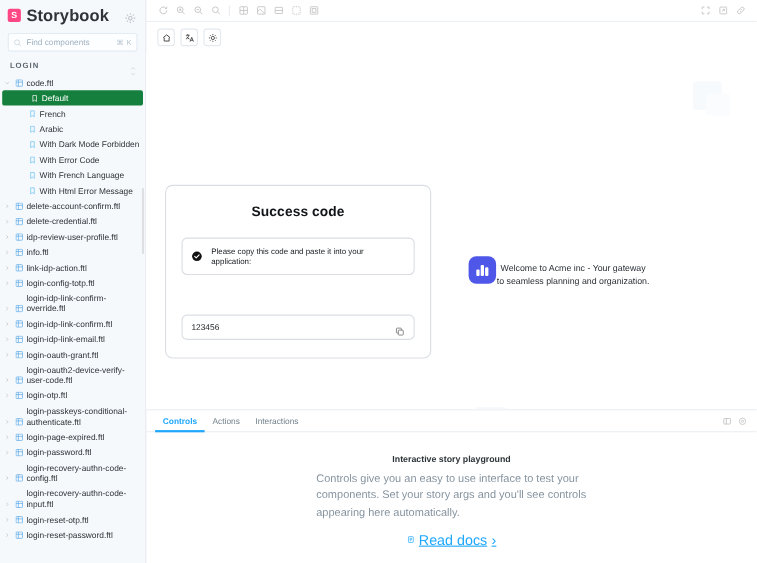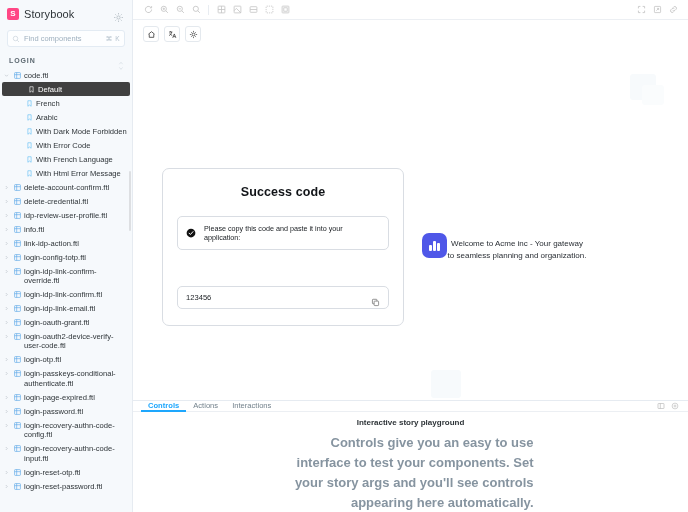--- a/index.html
+++ b/index.html
@@ -24,21 +24,21 @@
     height: 28px; display: flex; align-items: center;
     padding: 0 8px 0 7px; gap: 5px;
   }
   .sb-logo {
     width: 12px; height: 12px; border-radius: 2px;
     background: #ff4785; color: #fff;
     font-size: 8px; font-weight: bold;
     display: flex; align-items: center; justify-content: center;
     line-height: 1;
   }
-  .sb-title { font-size: 11px; font-weight: normal; color: #2e3438; letter-spacing: .1px; }
+  .sb-title { font-size: 15px; font-weight: bold; color: #2e3438; letter-spacing: .1px; }
   .sb-head-spacer { flex: 1; }
   .sb-gear { width: 11px; height: 11px; opacity: .45; }
 
   .search-wrap { padding: 2px 7px 6px 7px; }
   .search {
     height: 17px; border: 1px solid #e3ebf3; border-radius: 3px;
     background: #fdfeff; display: flex; align-items: center;
     padding: 0 4px; gap: 4px;
   }
   .search svg { width: 8px; height: 8px; opacity: .5; flex: none; }
@@ -52,34 +52,34 @@
     padding: 0 7px 0 6px; gap: 3px;
   }
   .group-label {
     font-size: 7px; font-weight: bold; letter-spacing: .9px;
     color: #5c6870; text-transform: uppercase;
   }
   .group-spacer { flex: 1; }
   .grip { width: 8px; height: 8px; opacity: .35; }
 
   .row {
-    display: flex; align-items: flex-start; gap: 3px;
+    display: flex; align-items: flex-end; gap: 3px;
     padding: 2px 4px 2px 3px; min-height: 12px;
     cursor: default; line-height: 1.25;
   }
   .row .chev { width: 7px; height: 10px; flex: none; display:flex; align-items:center; justify-content:center; }
   .row .chev svg { width: 5px; height: 5px; opacity: .5; }
   .row .ico { width: 8px; height: 10px; flex: none; display:flex; align-items:center; justify-content:center; }
   .row .ico svg { width: 7px; height: 7px; }
   .row .lbl { font-size: 7.6px; color: #2e3438; word-break: break-word; padding-top: .5px; }
 
   .row.depth1 { padding-left: 3px; }
   .row.depth2 { padding-left: 15px; }
 
-  .row.selected { background: #404040; border-radius: 2px; margin: 0 2px; }
+  .row.selected { background: #15803d; border-radius: 2px; margin: 0 2px; }
   .row.selected .lbl { color: #ffffff; font-weight: normal; }
 
   .sb-scroll {
     position: absolute; right: 1px; top: 118px;
     width: 2px; height: 60px; border-radius: 1px;
     background: rgba(0,0,0,.10);
   }
 
   
   .main { flex: 1; display: flex; flex-direction: column; background: #fff; min-width: 0; }
@@ -108,22 +108,22 @@
   .canvas {
     flex: 1; position: relative; overflow: hidden; background: #fff;
     display: flex; align-items: flex-start;
   }
   .deco { position: absolute; background: #f7fafc; border-radius: 3px; }
   .d1 { left: 497px; top: 26px; width: 26px; height: 26px; }
   .d2 { left: 509px; top: 37px; width: 22px; height: 20px; background:#fafcfd; }
   .d3 { left: 298px; top: 322px; width: 30px; height: 28px; }
 
   .story {
-    position: absolute; left: 29px; top: 120px;
-    width: 505px; display: flex; align-items: center; gap: 0; justify-content: space-between;
+    position: absolute; left: 17px; top: 120px;
+    width: 505px; display: flex; align-items: center; gap: 16px; justify-content: space-between;
   }
   .card {
     width: 242px; border: 1px solid #d9dde3; border-radius: 7px;
     background: #fff; padding: 16px 14px 16px 14px;
   }
   .card-title {
     font-size: 12.5px; font-weight: bold; color: #111418;
     text-align: center; margin-bottom: 17px; letter-spacing: .1px;
   }
   .alert {
@@ -152,43 +152,43 @@
   .bar { width: 2.6px; background: #fff; border-radius: 1px; }
   .bar.b1 { height: 6px; }
   .bar.b2 { height: 10px; }
   .bar.b3 { height: 7.5px; }
   .brand-text {
     font-size: 8px; color: #2a2f35; text-align: center; line-height: 1.45;
     max-width: 140px;
   }
 
   
-  .addons { border-top: 1px solid #e6ebf1; background: #fff; height: 112px; display: flex; flex-direction: column; }
+  .addons { border-top: 1px solid #e6ebf1; background: #fff; height: 140px; display: flex; flex-direction: column; }
   .addon-tabs {
     height: 20px; display: flex; align-items: stretch;
     border-bottom: 1px solid #eceff3; padding: 0 6px 0 8px;
   }
   .atab {
     display: flex; align-items: center; padding: 0 7px;
     font-size: 7.6px; color: #73828c; border-bottom: 2px solid transparent;
     margin-bottom: -1px;
   }
   .atab.active { color: #1ea7fd; border-bottom-color: #1ea7fd; font-weight: bold; }
   .atab-spacer { flex: 1; }
   .atab-ico { width: 14px; display: flex; align-items: center; justify-content: center; opacity: .4; }
   .atab-ico svg { width: 8px; height: 8px; }
 
   .addon-body {
     flex: 1; display: flex; flex-direction: column;
     align-items: center; justify-content: center; padding-top: 6px;
   }
   .ph-title { font-size: 8px; font-weight: bold; color: #2e3438; margin-bottom: 6px; }
   .ph-desc {
-    font-size: 13px; color: #8694a0; text-align: right;
-    line-height: 1.55; max-width: 246px; margin-bottom: 9px; font-weight: bold;
+    font-size: 10px; color: #8694a0; text-align: left;
+    line-height: 1.55; max-width: 246px; margin-bottom: 9px;
   }
   .ph-link {
     display: flex; align-items: center; gap: 4px;
     font-size: 13px; color: #1ea7fd;
   }
   .ph-link svg { width: 7px; height: 7px; }
 </style>
 </head>
 <body>
 

